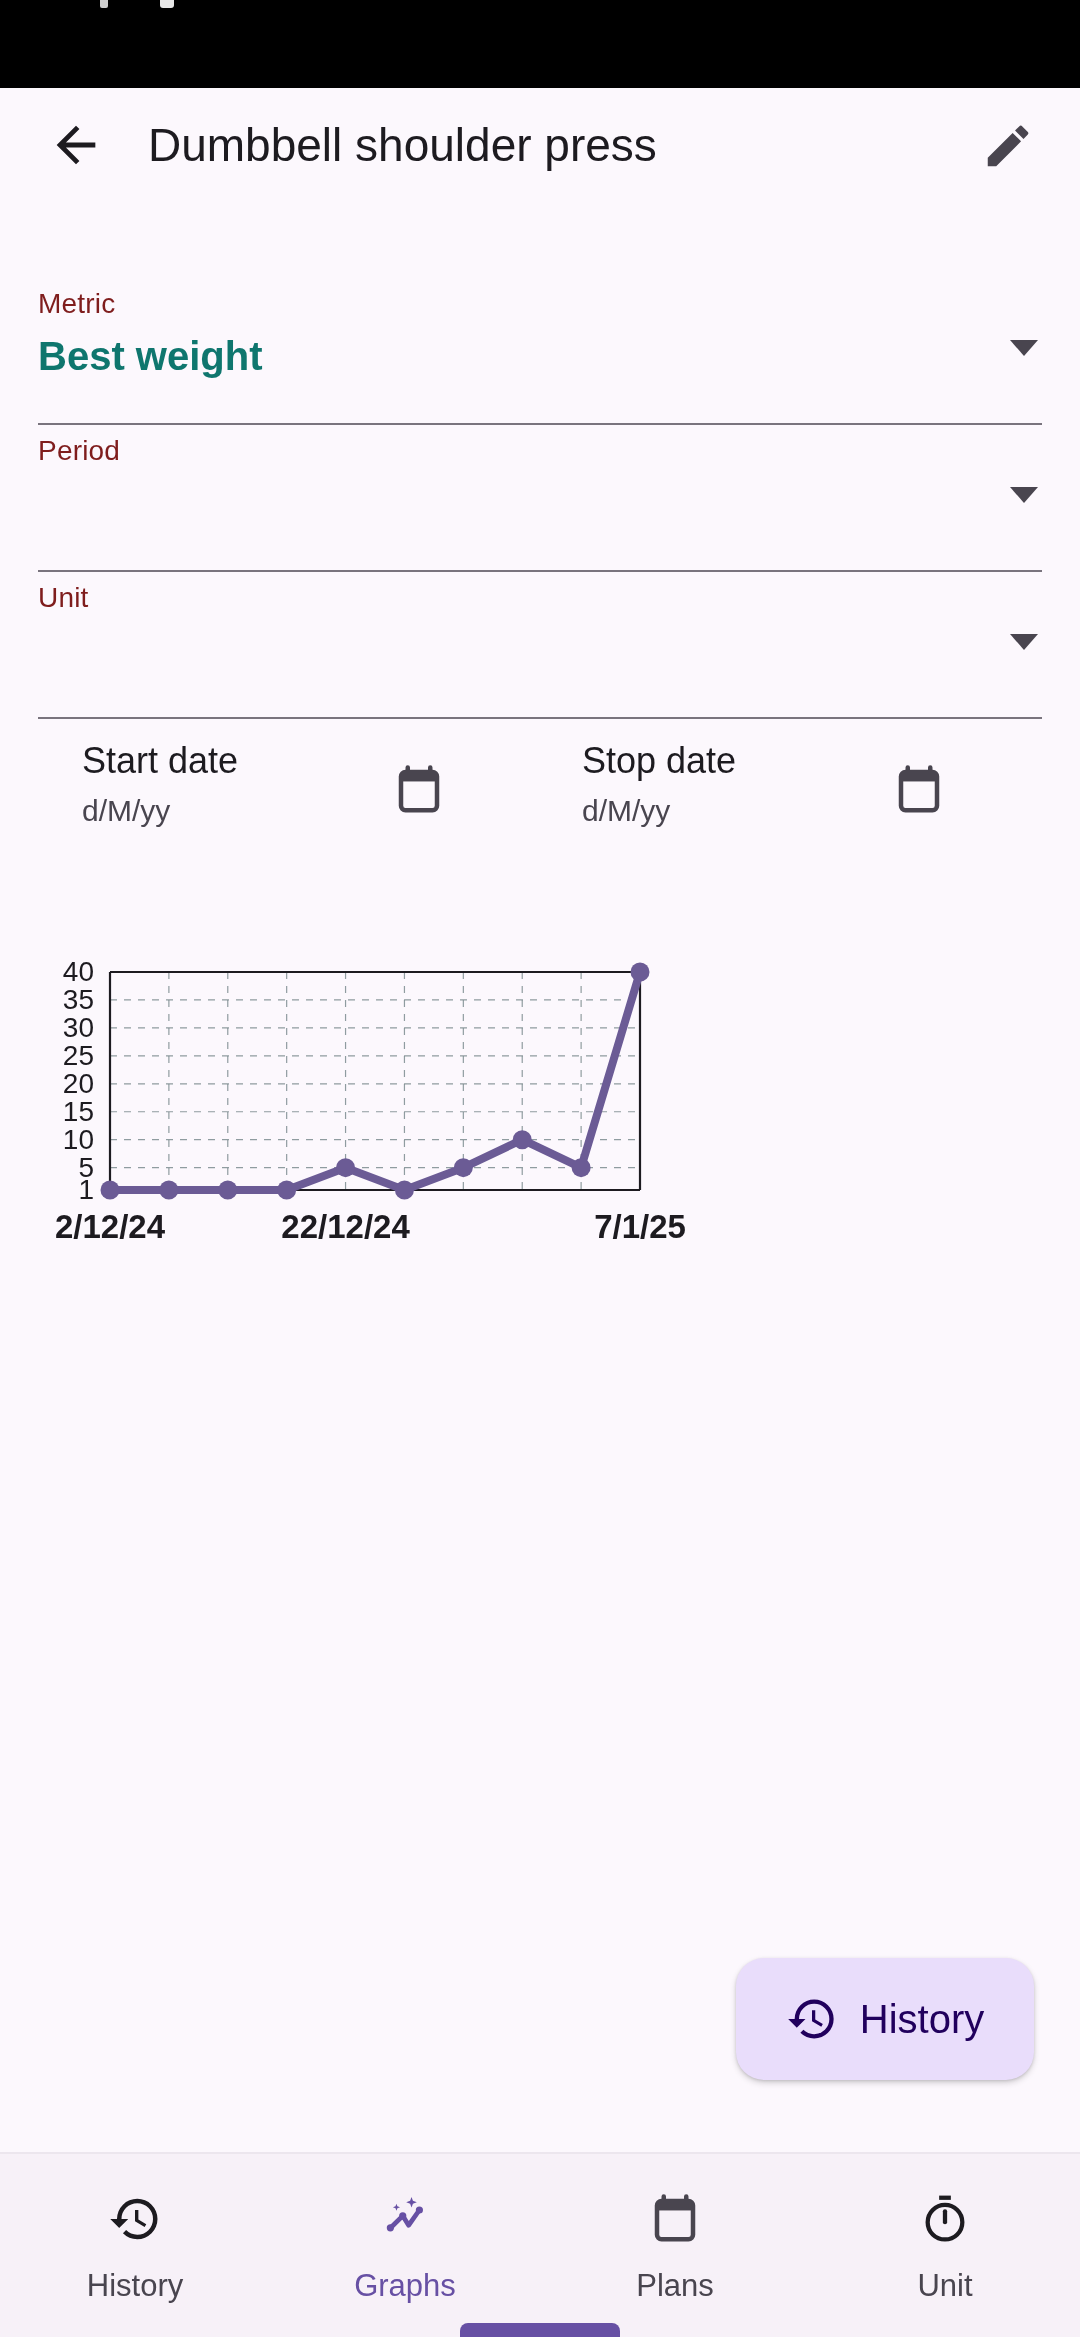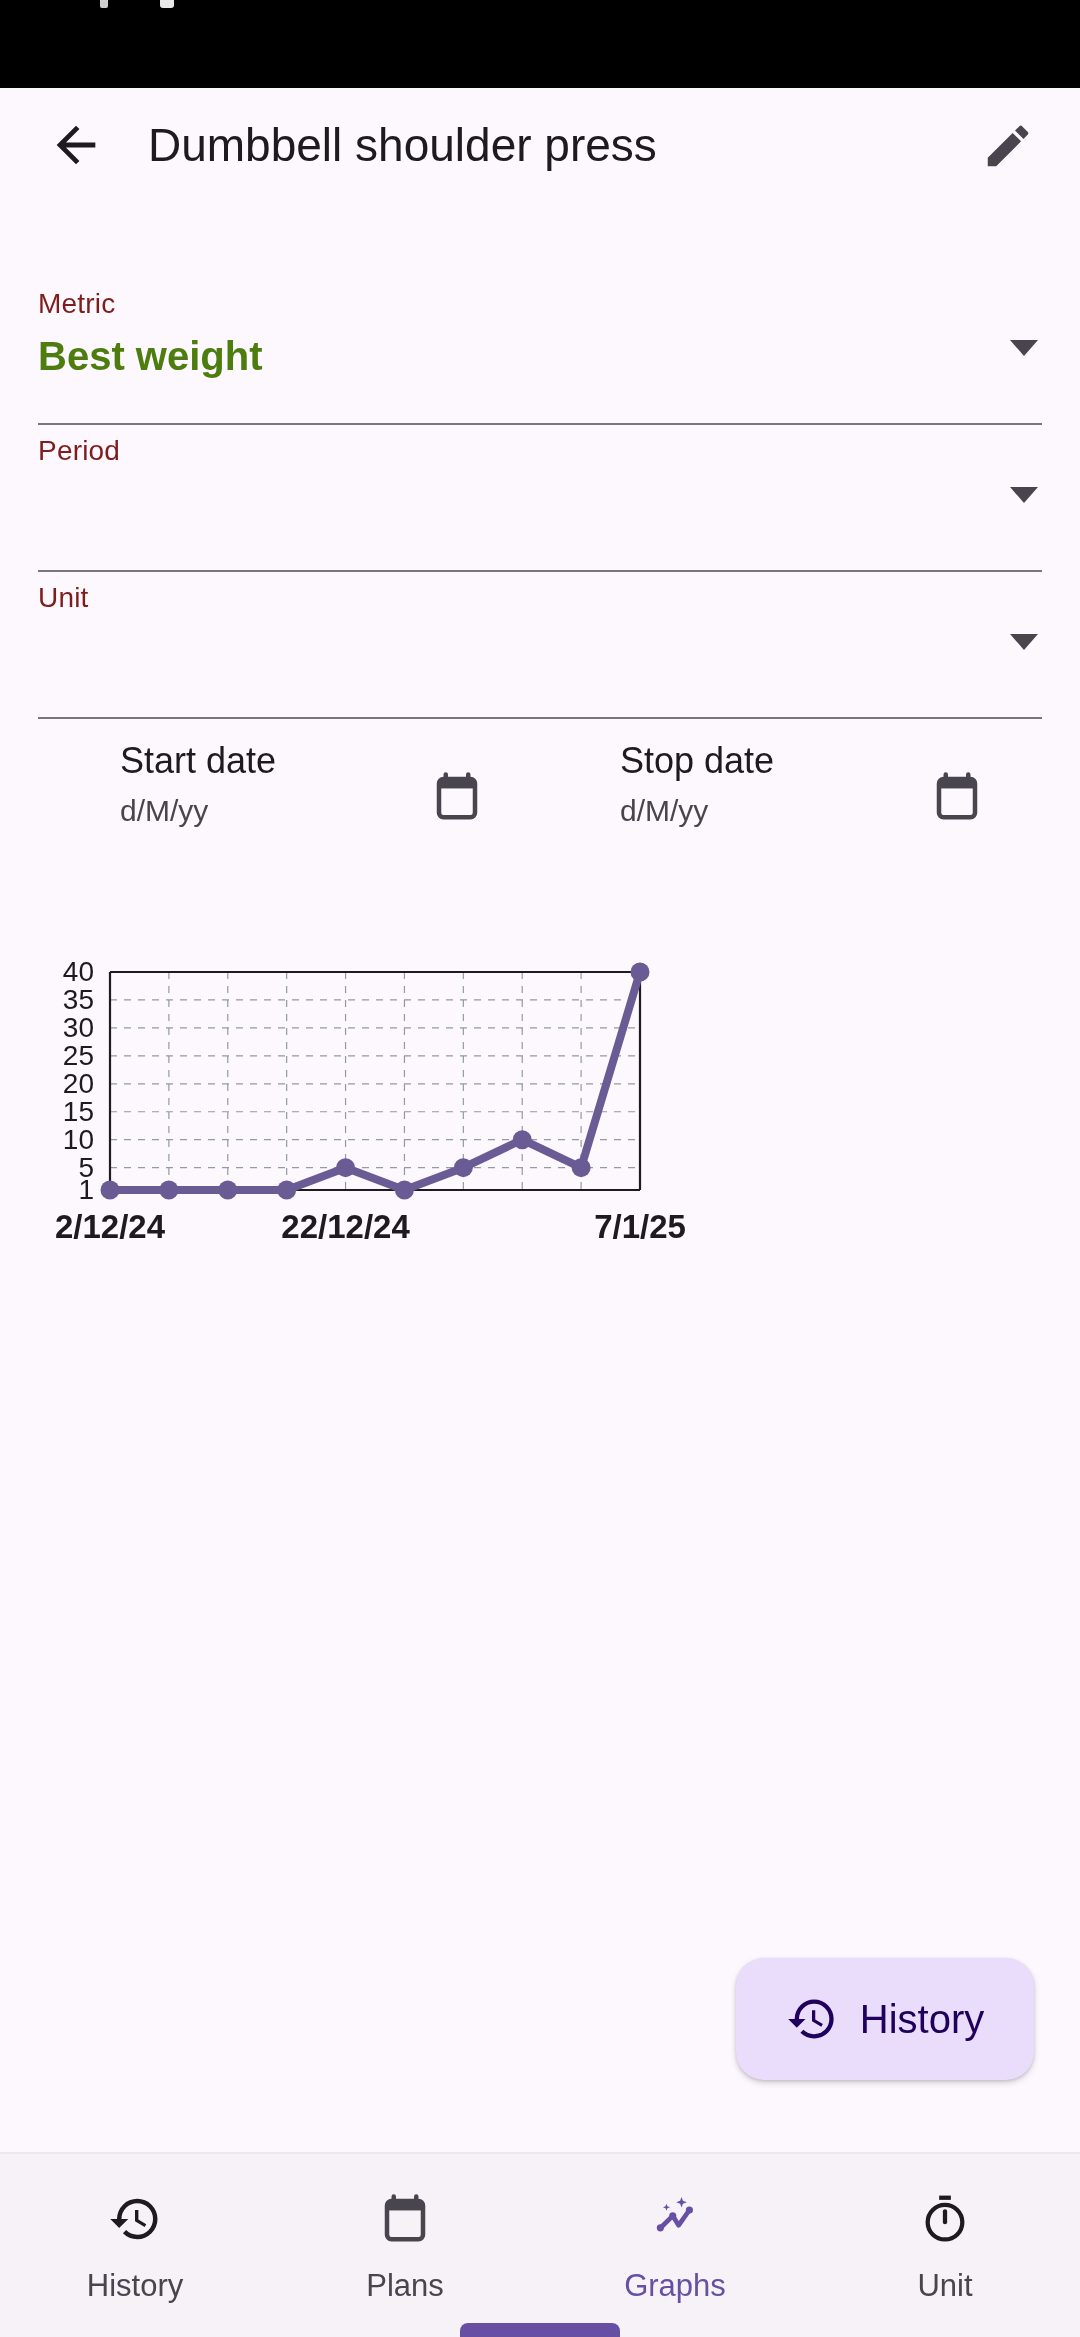--- a/index.html
+++ b/index.html
@@ -52,40 +52,40 @@
   }
   .field{
     position:relative; margin:0 38px; padding-top:10px;
     border-bottom:2px solid #79747E;
     height:147px;
   }
   .field-label{
     font-size:28px; color:#7f1d1d; letter-spacing:.2px;
   }
   .field-value{
-    font-size:40px; color:#4d7c0f; font-weight:700;
+    font-size:40px; color:#0f766e; font-weight:700;
     margin-top:14px;
   }
   .caret{
     position:absolute; right:4px; top:62px;
     width:0;height:0;
     border-left:14px solid transparent;
     border-right:14px solid transparent;
     border-top:16px solid #49454F;
     cursor:pointer;
   }
 
   
   .date-row{
     position:absolute; top:740px; left:0; width:1080px;
     display:flex;
   }
   .date-cell{
-    width:500px; display:flex; align-items:flex-end;
-    padding-left:120px; cursor:pointer;
+    width:500px; display:flex; align-items:center;
+    padding-left:82px; cursor:pointer;
   }
   .date-texts{ width:310px; }
   .date-title{ font-size:36px; color:#1d1b20; }
   .date-hint{ font-size:30px; color:#49454F; margin-top:12px; }
   .cal-icon{ margin-top:16px; }
 
   
   .chart-wrap{
     position:absolute; top:925px; left:0; width:1080px; height:350px;
   }
@@ -261,41 +261,41 @@
 <div class="navbar">
   <div class="nav-topline"></div>
 
   <div class="navitem">
     <svg width="54" height="54" viewBox="0 0 24 24">
       <path d="M13 3a9 9 0 00-9 9H1l3.89 3.89.07.14L9 12H6a7 7 0 117 7c-1.93 0-3.68-.79-4.94-2.06l-1.42 1.42A8.95 8.95 0 0013 21a9 9 0 000-18zm-1 5v5l4.28 2.54.72-1.21-3.5-2.08V8H12z" fill="#1d1b20"></path>
     </svg>
     <span class="navlabel">History</span>
   </div>
 
-  <div class="navitem">
-    <svg width="54" height="54" viewBox="0 0 24 24">
-      <path d="M7 2v2M17 2v2" stroke="#49454F" stroke-width="2" stroke-linecap="round"></path>
-      <rect x="4" y="4" width="16" height="17" rx="2" fill="none" stroke="#49454F" stroke-width="2"></rect>
-      <rect x="4" y="4" width="16" height="4.2" fill="#49454F"></rect>
-    </svg>
-    <span class="navlabel">Plans</span>
-  </div>
-
   <div class="navitem active">
     <svg width="54" height="54" viewBox="0 0 24 24">
       <path d="M5.5 17.5a1.6 1.6 0 100-3.2 1.6 1.6 0 000 3.2zM11 12.2a1.6 1.6 0 100-3.2 1.6 1.6 0 000 3.2zM18.4 9.6a1.6 1.6 0 100-3.2 1.6 1.6 0 000 3.2z" fill="#6750A4"></path>
       <path d="M5.5 16L11 10.6l2.6 4.2L18.4 8" stroke="#6750A4" stroke-width="2.1" fill="none" stroke-linecap="round" stroke-linejoin="round"></path>
       <path d="M14.9 2.2l.62 1.73 1.73.62-1.73.62-.62 1.73-.62-1.73-1.73-.62 1.73-.62.62-1.73z" fill="#6750A4"></path>
       <path d="M8.2 5.2l.42 1.16 1.16.42-1.16.42-.42 1.16-.42-1.16-1.16-.42 1.16-.42.42-1.16z" fill="#6750A4"></path>
     </svg>
     <span class="navlabel">Graphs</span>
   </div>
 
   <div class="navitem">
     <svg width="54" height="54" viewBox="0 0 24 24">
+      <path d="M7 2v2M17 2v2" stroke="#49454F" stroke-width="2" stroke-linecap="round"></path>
+      <rect x="4" y="4" width="16" height="17" rx="2" fill="none" stroke="#49454F" stroke-width="2"></rect>
+      <rect x="4" y="4" width="16" height="4.2" fill="#49454F"></rect>
+    </svg>
+    <span class="navlabel">Plans</span>
+  </div>
+
+  <div class="navitem">
+    <svg width="54" height="54" viewBox="0 0 24 24">
       <rect x="9.4" y="1.6" width="5.2" height="1.9" fill="#1d1b20"></rect>
       <circle cx="12" cy="13.4" r="7.7" fill="none" stroke="#1d1b20" stroke-width="1.9"></circle>
       <path d="M12 8.6v4.8" stroke="#1d1b20" stroke-width="1.9" stroke-linecap="round"></path>
     </svg>
     <span class="navlabel">Unit</span>
   </div>
 
   <div class="home-indicator"></div>
 </div>
 

